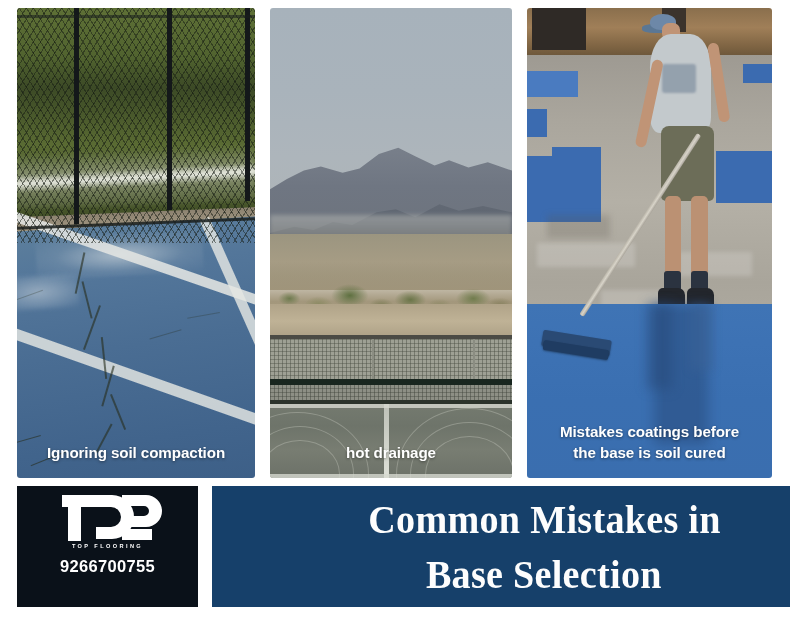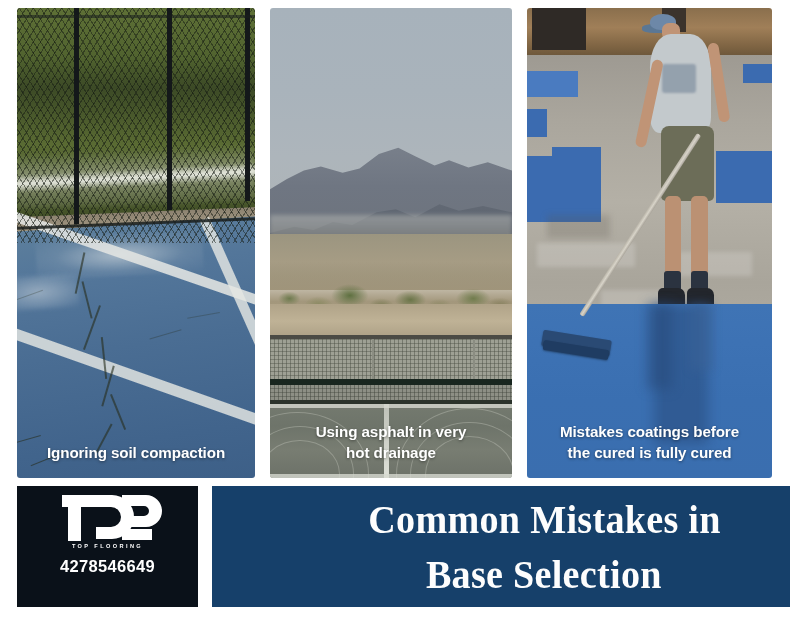--- a/index.html
+++ b/index.html
@@ -252,21 +252,20 @@
       <div class="p2-swirl" style="left:-10%;top:89%;width:44%;height:20%;"></div>
       <div class="p2-swirl" style="left:-4%;top:92%;width:32%;height:14%;"></div>
       <div class="p2-swirl" style="left:52%;top:85%;width:60%;height:28%;"></div>
       <div class="p2-swirl" style="left:58%;top:88%;width:48%;height:22%;"></div>
       <div class="p2-swirl" style="left:64%;top:91%;width:36%;height:16%;"></div>
       <div class="p2-cline" style="left:47%;"></div>
       <div class="p2-cline-h" style="top:84.2%;"></div>
       <div class="p2-cline-h" style="top:99.2%;"></div>
     </div>
     <div class="caption">
-      <div>Using asphalt in very</div>
       <div>hot drainage</div>
     </div>
   </div>
 
   <div class="panel" id="panel-3">
     <div class="photo">
       <div class="p3-wall"></div>
       <div class="p3-wall-dark"></div>
       <div class="p3-wall-dark2"></div>
       <div class="p3-concrete"></div>
@@ -304,38 +303,38 @@
       <div class="p3-wet-shadow" style="left:52%;top:63%;width:22%;height:30%;"></div>
       <div class="p3-wet-shadow" style="left:49%;top:63%;width:10%;height:18%;"></div>
       <div class="p3-refl" style="left:67%;top:63%;width:9%;height:14%;"></div>
 
       <div class="p3-squeegee-handle" style="left:69.5%;top:26.5%;width:1.9%;height:46%;transform:rotate(33deg);"></div>
       <div class="p3-squeegee-head" style="left:6%;top:69.5%;width:28%;height:3.4%;transform:rotate(9deg);"></div>
       <div class="p3-squeegee-head" style="left:6.5%;top:71.6%;width:27%;height:2.1%;transform:rotate(9deg);background:#1f3c62;"></div>
     </div>
     <div class="caption">
       <div>Mistakes coatings before</div>
-      <div>the cured is fully cured</div>
+      <div>the base is soil cured</div>
     </div>
   </div>
 
   <div id="logo-box">
     <div class="logo-mark">
       <svg width="108" height="46" viewBox="0 0 108 46" aria-hidden="true">
 
         <path d="M14 12 h13 v34 h-13 z" fill="#ffffff"></path>
 
         <path d="M8 0 h50 a22 22 0 0 1 0 44 h-16 v-12 h15 a10 10 0 0 0 0 -20 h-49 z" fill="#ffffff"></path>
 
         <path d="M68 0 h24 a16 16 0 0 1 0 32 h-24 v-11 h22 a5 5 0 0 0 0 -10 h-22 z" fill="#ffffff"></path>
         <path d="M68 34 h30 v11 h-30 z" fill="#ffffff"></path>
       </svg>
     </div>
     <div class="logo-sub">TOP FLOORING</div>
-    <div class="logo-phone">4278546649</div>
+    <div class="logo-phone">9266700755</div>
   </div>
 
   <div id="title-banner">
     <div class="title-line">Common Mistakes in</div>
     <div class="title-line">Base Selection</div>
   </div>
 
 </div>
 
 </body></html>

